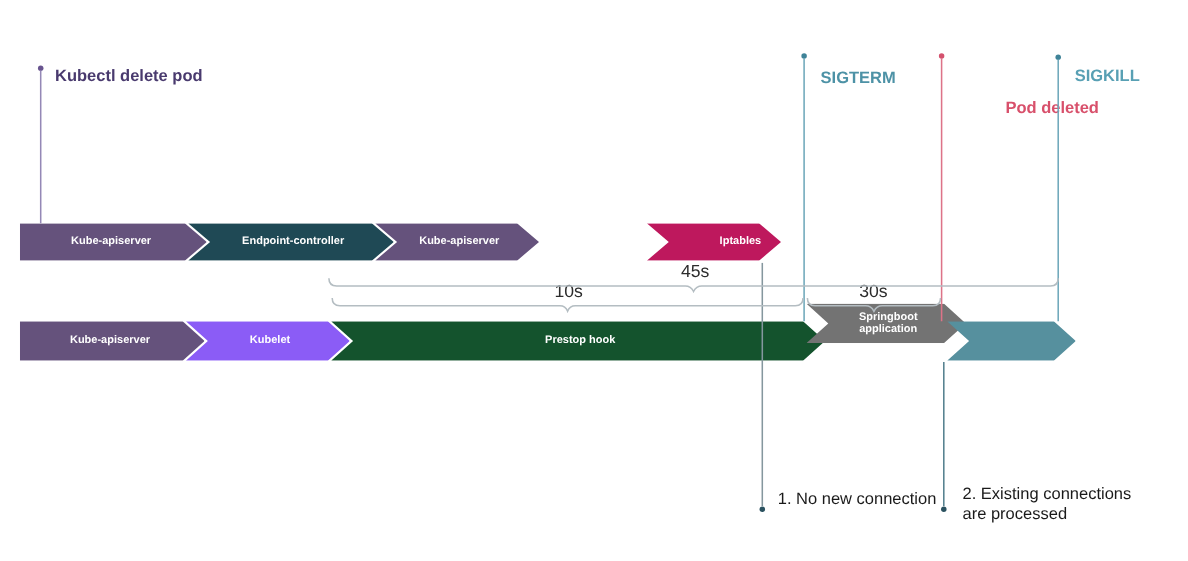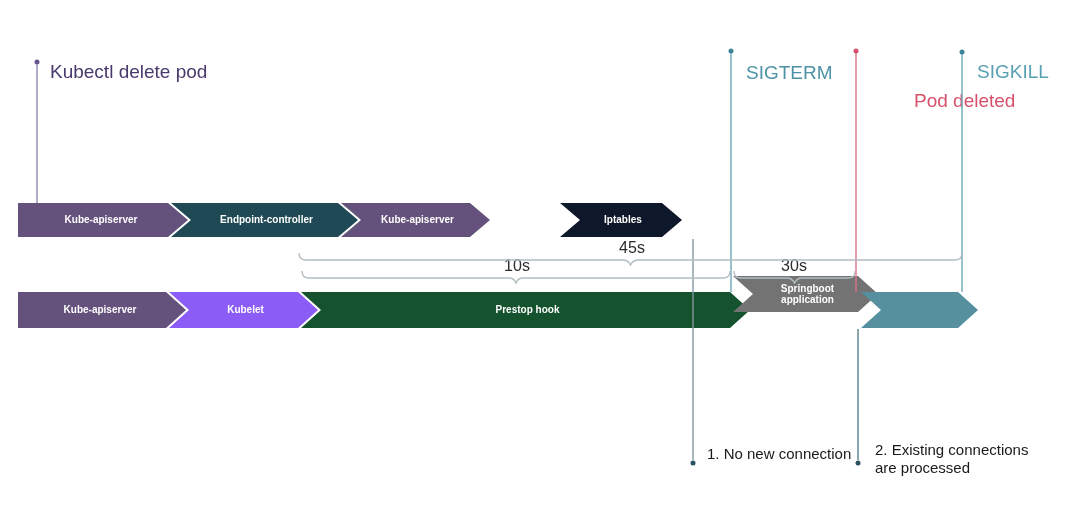--- a/index.html
+++ b/index.html
@@ -1,20 +1,20 @@
 <!DOCTYPE html>
 <html><head>
 <meta charset="utf-8">
 <style>
   html,body{margin:0;padding:0;background:#ffffff;}
   .canvas{
     position:relative;width:1080px;height:510px;background:#ffffff;overflow:hidden;
     font-family:"Liberation Sans", sans-serif;
   }
-  .evt-label{position:absolute;font-size:19px;font-weight:normal;white-space:nowrap;}
+  .evt-label{position:absolute;font-size:15px;font-weight:bold;white-space:nowrap;}
   .arrow{
     position:absolute;display:flex;align-items:center;justify-content:center;
     color:#ffffff;font-weight:bold;font-size:10px;box-sizing:border-box;
     padding:0 18px 0 22px;
     clip-path:polygon(0 0, calc(100% - 20px) 0, 100% 50%, calc(100% - 20px) 100%, 0 100%, 20px 50%);
   }
   .arrow.flat{
     clip-path:polygon(0 0, calc(100% - 20px) 0, 100% 50%, calc(100% - 20px) 100%, 0 100%);
     padding-left:14px;
   }
@@ -35,21 +35,21 @@
 
   <div class="arrow flat" style="left: 18px; top: 203px; width: 170px; height: 34px; background: rgb(101, 82, 124);">
     <span>Kube-apiserver</span>
   </div>
   <div class="arrow" style="left: 171px; top: 203px; width: 187px; height: 34px; background: rgb(31, 73, 85);">
     <span>Endpoint-controller</span>
   </div>
   <div class="arrow" style="left: 341px; top: 203px; width: 149px; height: 34px; background: rgb(101, 82, 124);">
     <span>Kube-apiserver</span>
   </div>
-  <div class="arrow" style="left: 560px; top: 203px; width: 122px; height: 34px; background: #0f172a;">
+  <div class="arrow" style="left: 588px; top: 203px; width: 122px; height: 34px; background: #be185d; justify-content: flex-end;">
     <span>Iptables</span>
   </div>
 
   <div class="arrow flat" style="left: 18px; top: 292px; width: 168px; height: 36px; background: rgb(101, 82, 124);">
     <span>Kube-apiserver</span>
   </div>
   <div class="arrow" style="left: 169px; top: 292px; width: 149px; height: 36px; background: #8b5cf6;">
     <span>Kubelet</span>
   </div>
   <div class="arrow" style="left: 301px; top: 292px; width: 449px; height: 36px; background: #14532d;">

